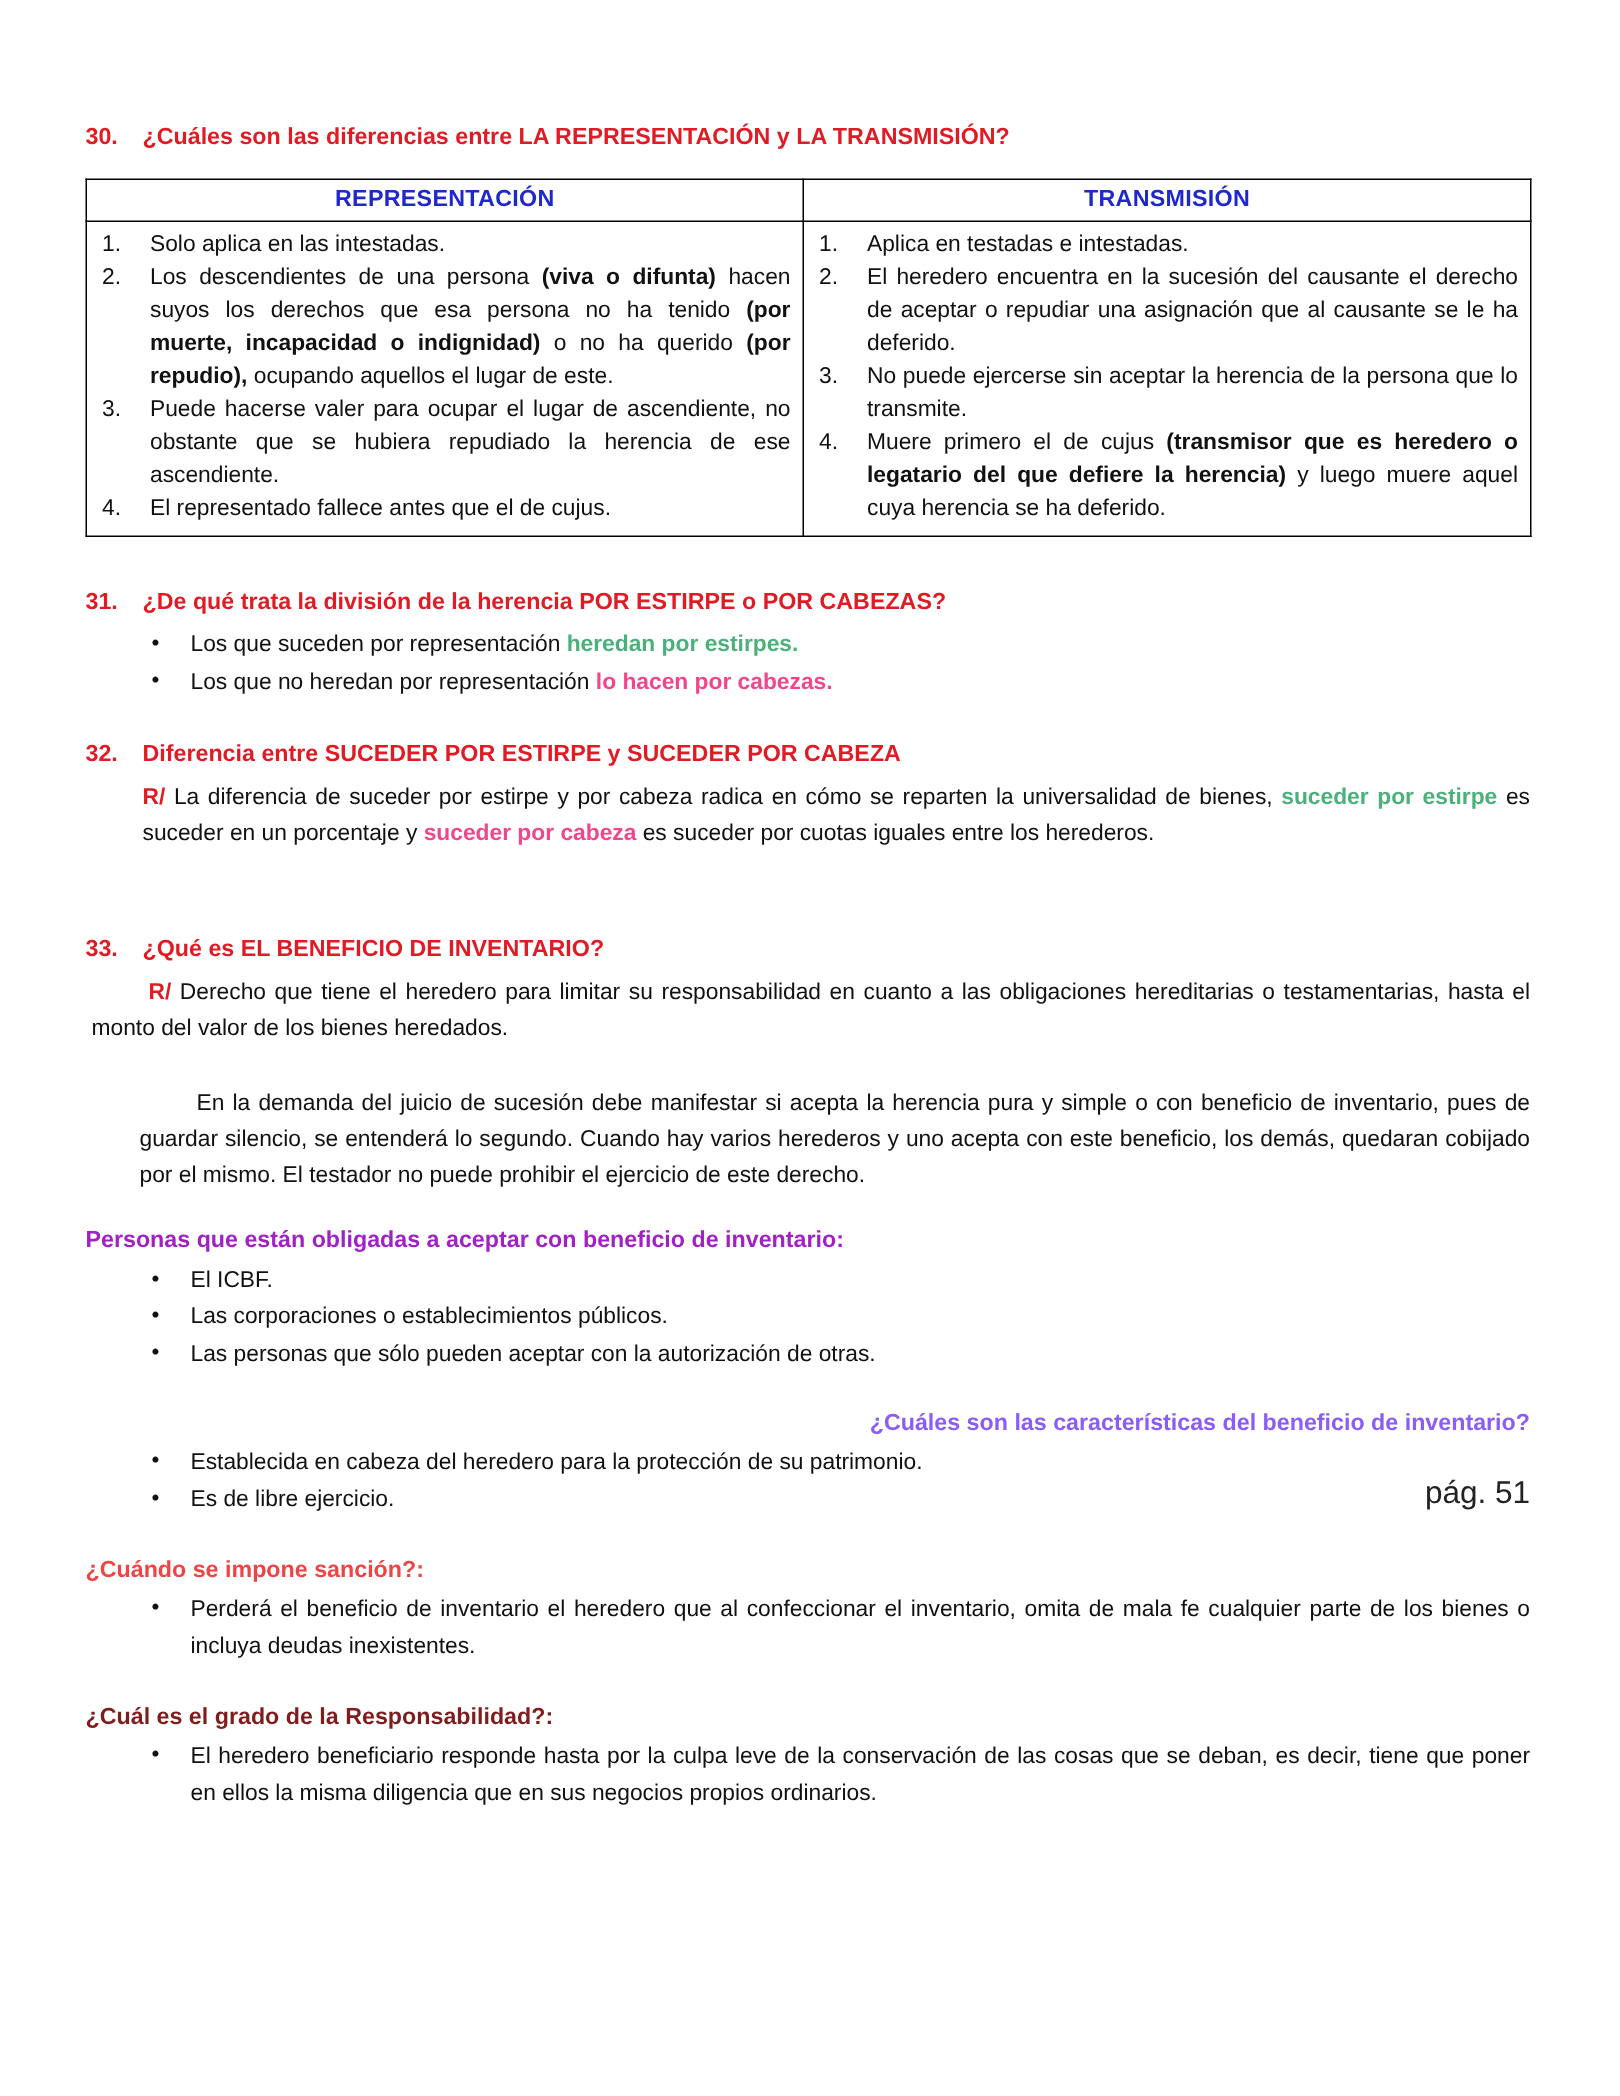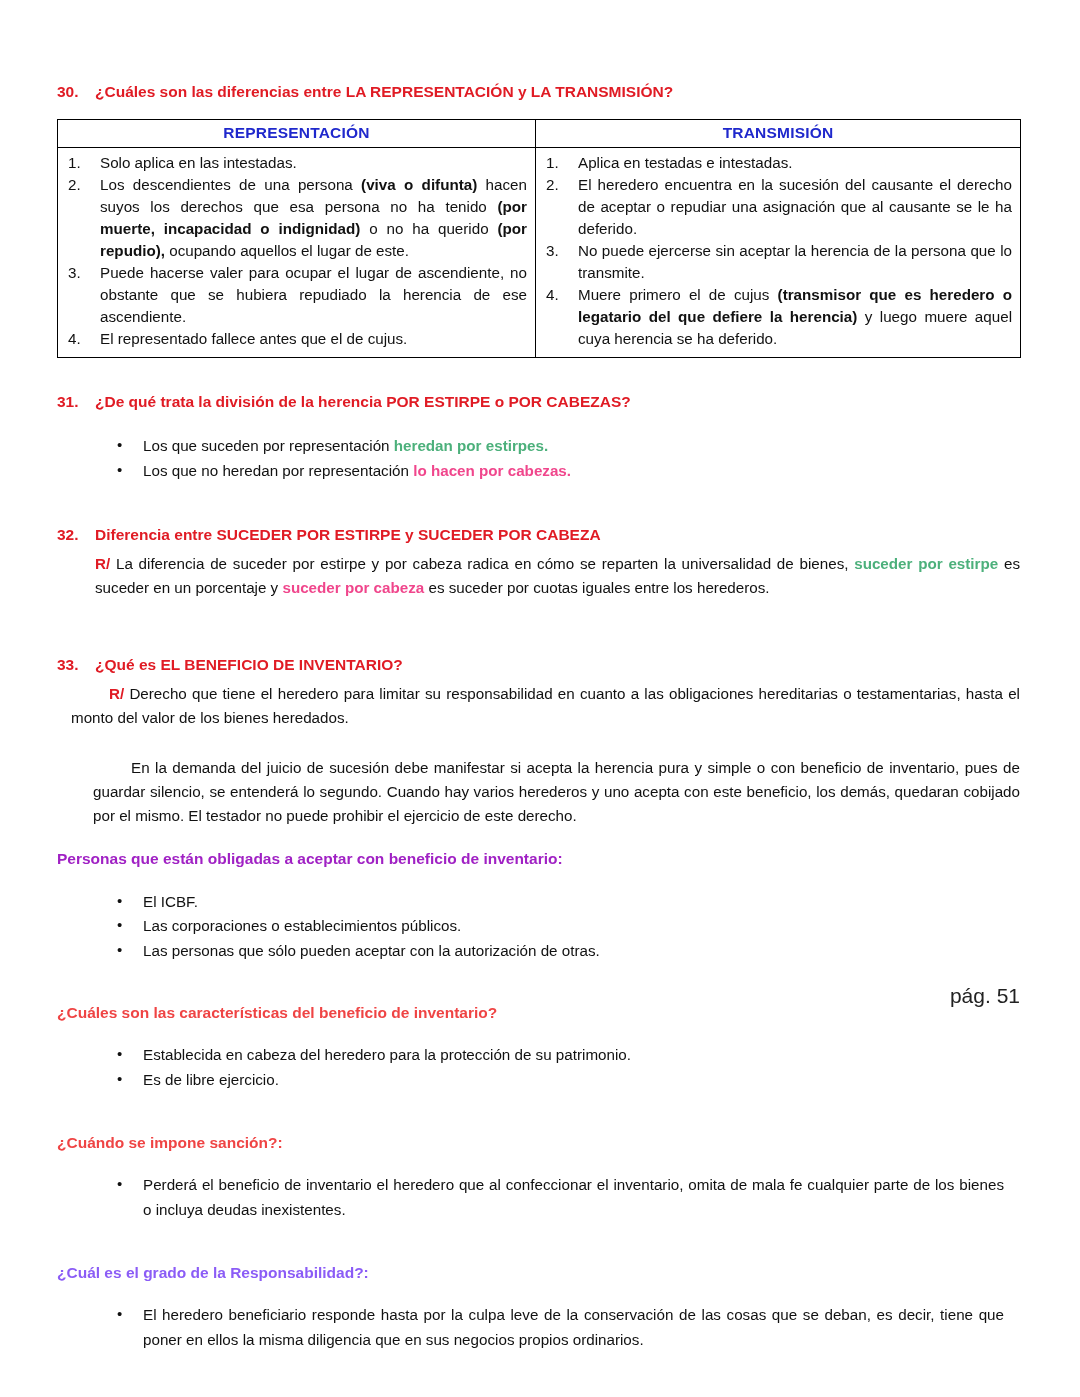--- a/index.html
+++ b/index.html
@@ -37,23 +37,23 @@
     flex: 0 0 38px;
   }
   .q-text { flex: 1 1 auto; }
 
   .sub-heading {
     font-size: 15.5px;
     font-weight: bold;
     line-height: 1.4;
   }
   .sub-heading.purple { color: #A021C4; }
-  .sub-heading.orange { color: #ef4444; }
+  .sub-heading.orange { color: #8b5cf6; text-align: right; }
   .sub-heading.periwinkle { color: #ef4444; }
-  .sub-heading.teal { color: #8b5cf6; }
+  .sub-heading.teal { color: #7f1d1d; }
 
   
   table.cmp {
     border-collapse: collapse;
     width: 963px;
     table-layout: fixed;
     margin-top: 16px;
   }
   table.cmp th, table.cmp td {
     border: 1px solid #000000;
@@ -106,21 +106,21 @@
   .para.indent { margin-left: 38px; }
   .rmark {
     color: #E01B24;
     font-weight: bold;
   }
   .hl-green { color: #4CB07B; font-weight: bold; }
   .hl-pink  { color: #F0468C; font-weight: bold; }
 
   
   ul.bullets {
-    margin: 16px;
+    margin: 0;
     padding: 0;
     list-style: none;
   }
   ul.bullets > li {
     position: relative;
     padding-left: 70px;
     font-size: 15.2px;
     line-height: 1.62;
     text-align: justify;
     text-justify: inter-word;
@@ -217,21 +217,21 @@
     <span class="rmark">R/</span><span id="q32-answer-body"><span> La diferencia de suceder por estirpe y por cabeza radica en cómo se reparten la universalidad de bienes, </span><span class="hl-green">suceder por estirpe</span><span> es suceder en un porcentaje y </span><span class="hl-pink">suceder por cabeza</span><span> es suceder por cuotas iguales entre los herederos.</span></span>
   </div>
 
   <div class="sp-30" style="height:56px"></div>
 
   <div class="q-heading">
     <span class="q-num">33.</span>
     <span class="q-text">¿Qué es EL BENEFICIO DE INVENTARIO?</span>
   </div>
   <div class="sp-8" style="height:6px"></div>
-  <div class="para indent" style="margin-left:14px;text-indent:38px;">
+  <div class="para indent" style="margin-left:4px;text-indent:38px;">
     <span class="rmark">R/</span><span> Derecho que tiene el heredero para limitar su responsabilidad en cuanto a las obligaciones hereditarias o testamentarias, hasta el monto del valor de los bienes heredados.</span>
   </div>
 
   <div class="sp-24" style="height:27px"></div>
 
   <div class="para" style="text-indent:38px;">En la demanda del juicio de sucesión debe manifestar si acepta la herencia pura y simple o con beneficio de inventario, pues de guardar silencio, se entenderá lo segundo. Cuando hay varios herederos y uno acepta con este beneficio, los demás, quedaran cobijado por el mismo. El testador no puede prohibir el ejercicio de este derecho.</div>
 
   <div class="sp-20" style="height:21px"></div>
 
   <div class="sub-heading purple">Personas que están obligadas a aceptar con beneficio de inventario:</div>

